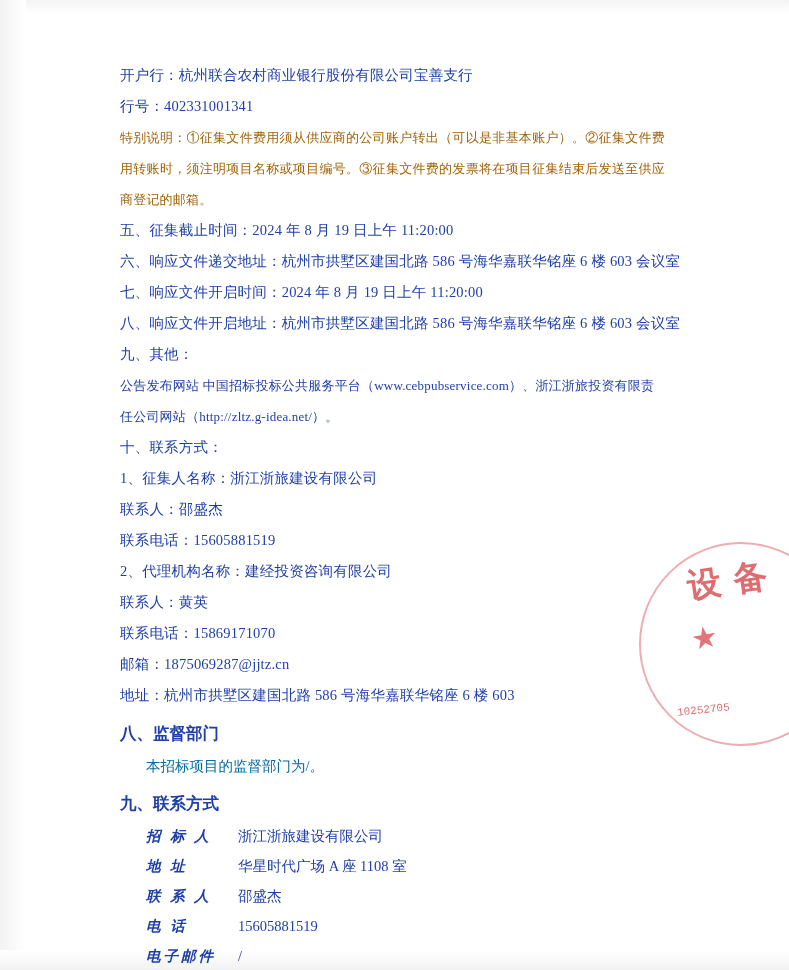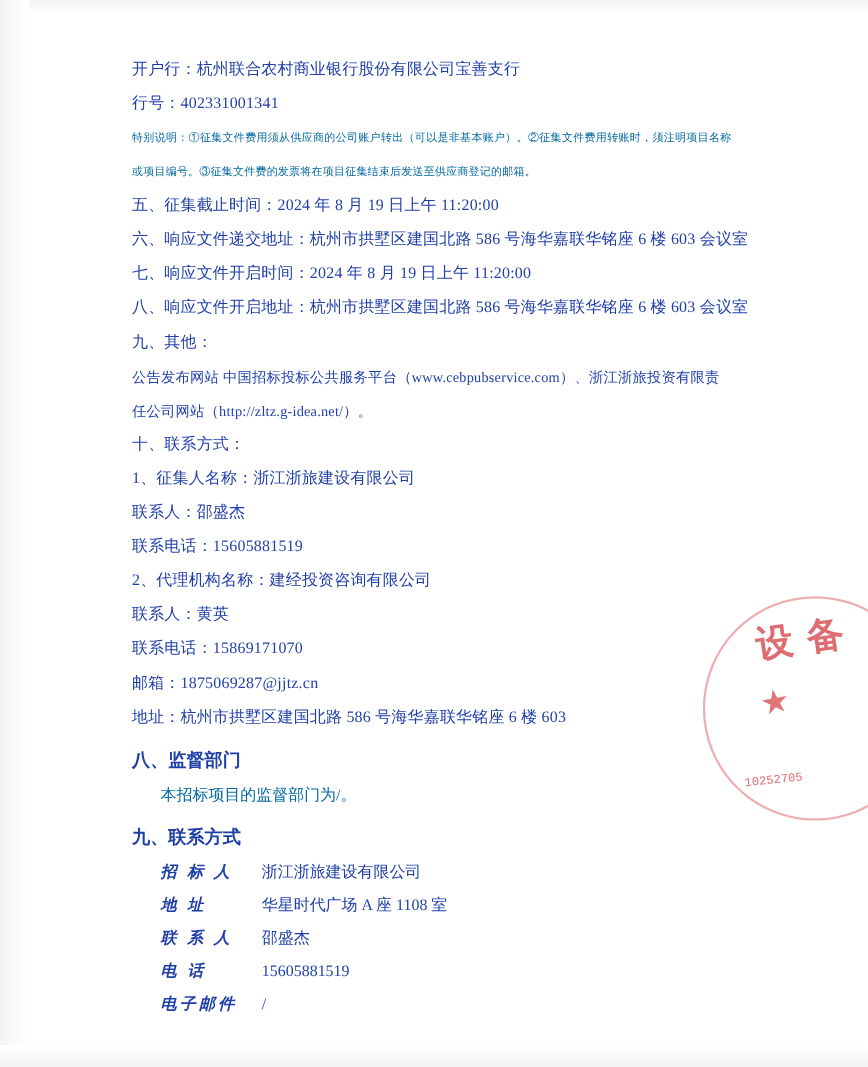--- a/index.html
+++ b/index.html
@@ -16,34 +16,34 @@
     overflow: hidden;
   }
   .page {
     position: absolute;
     inset: 0;
     background: #ffffff;
   }
   .content {
     position: absolute;
     left: 120px;
-    top: 48px;
+    top: 60px;
     width: 560px;
   }
   .line {
     font-size: 14.5px;
     line-height: 31px;
     color: #1f3fa8;
     white-space: nowrap;
     letter-spacing: 0.2px;
   }
   .para {
-    font-size: 10px;
+    font-size: 13px;
     line-height: 31px;
-    color: #0369a1;
+    color: #a16207;
     letter-spacing: 0.2px;
     text-align: justify;
     width: 545px;
   }
   .para-2 {
     font-size: 13px;
     line-height: 31px;
     color: #1f3fa8;
     letter-spacing: 0.2px;
     width: 545px;

